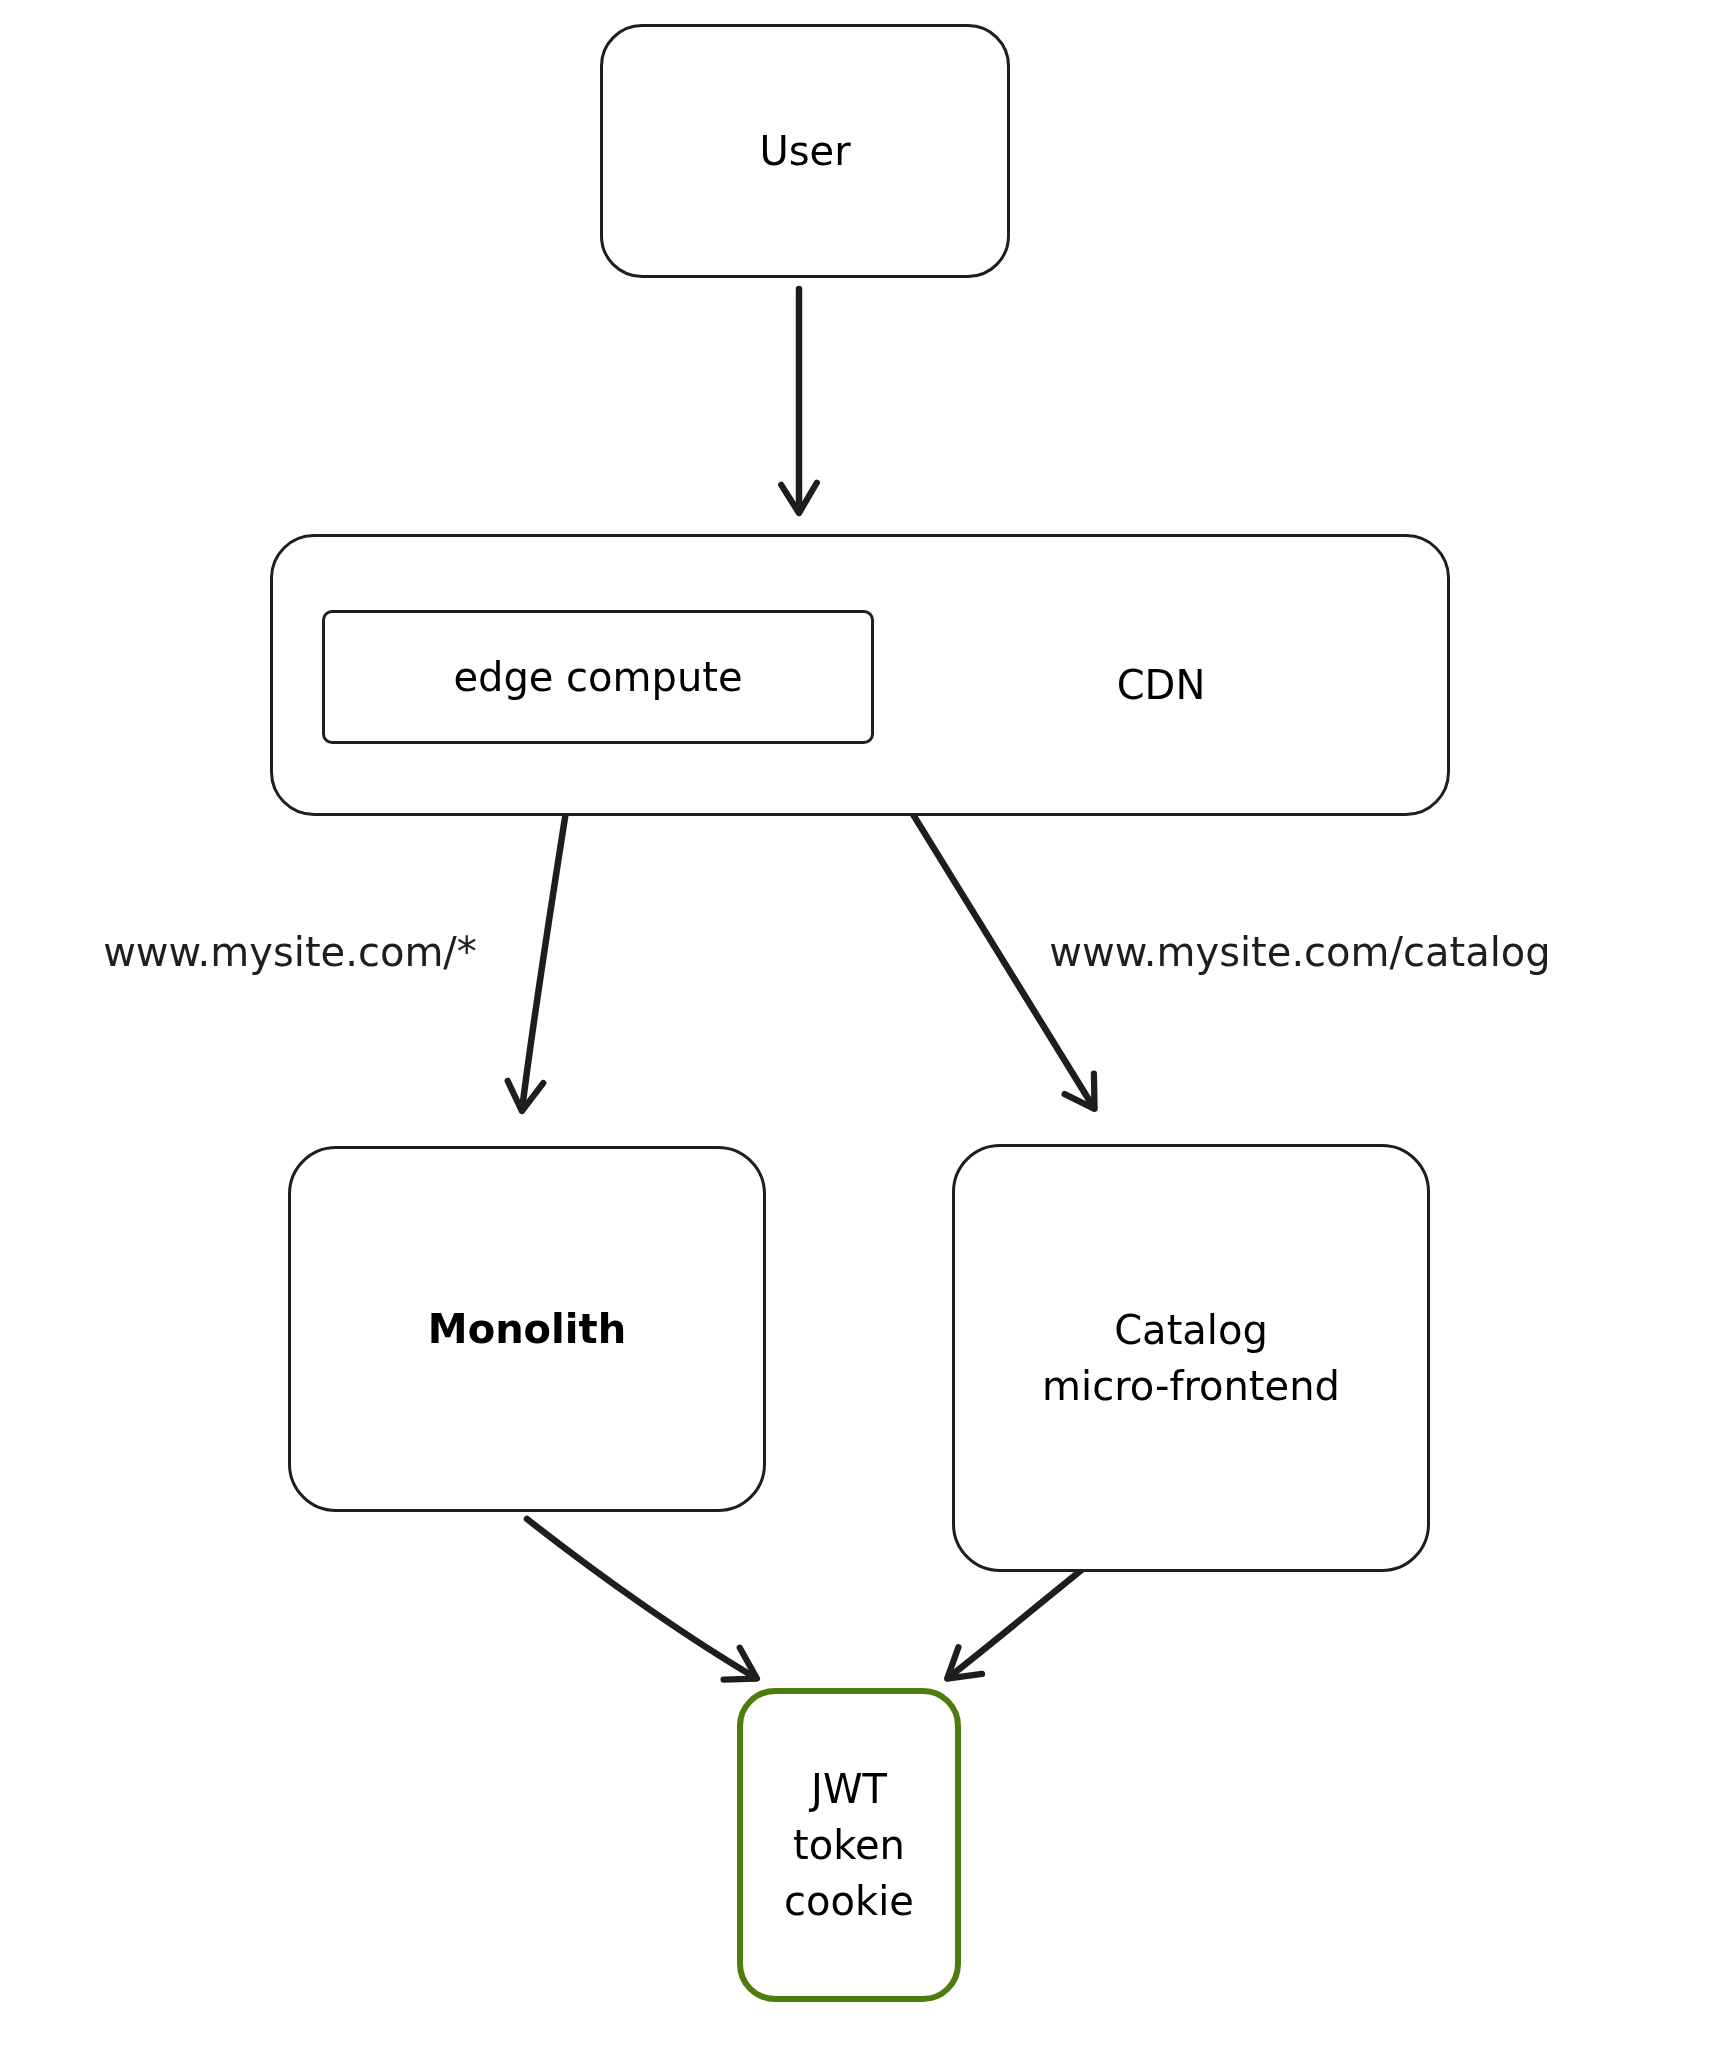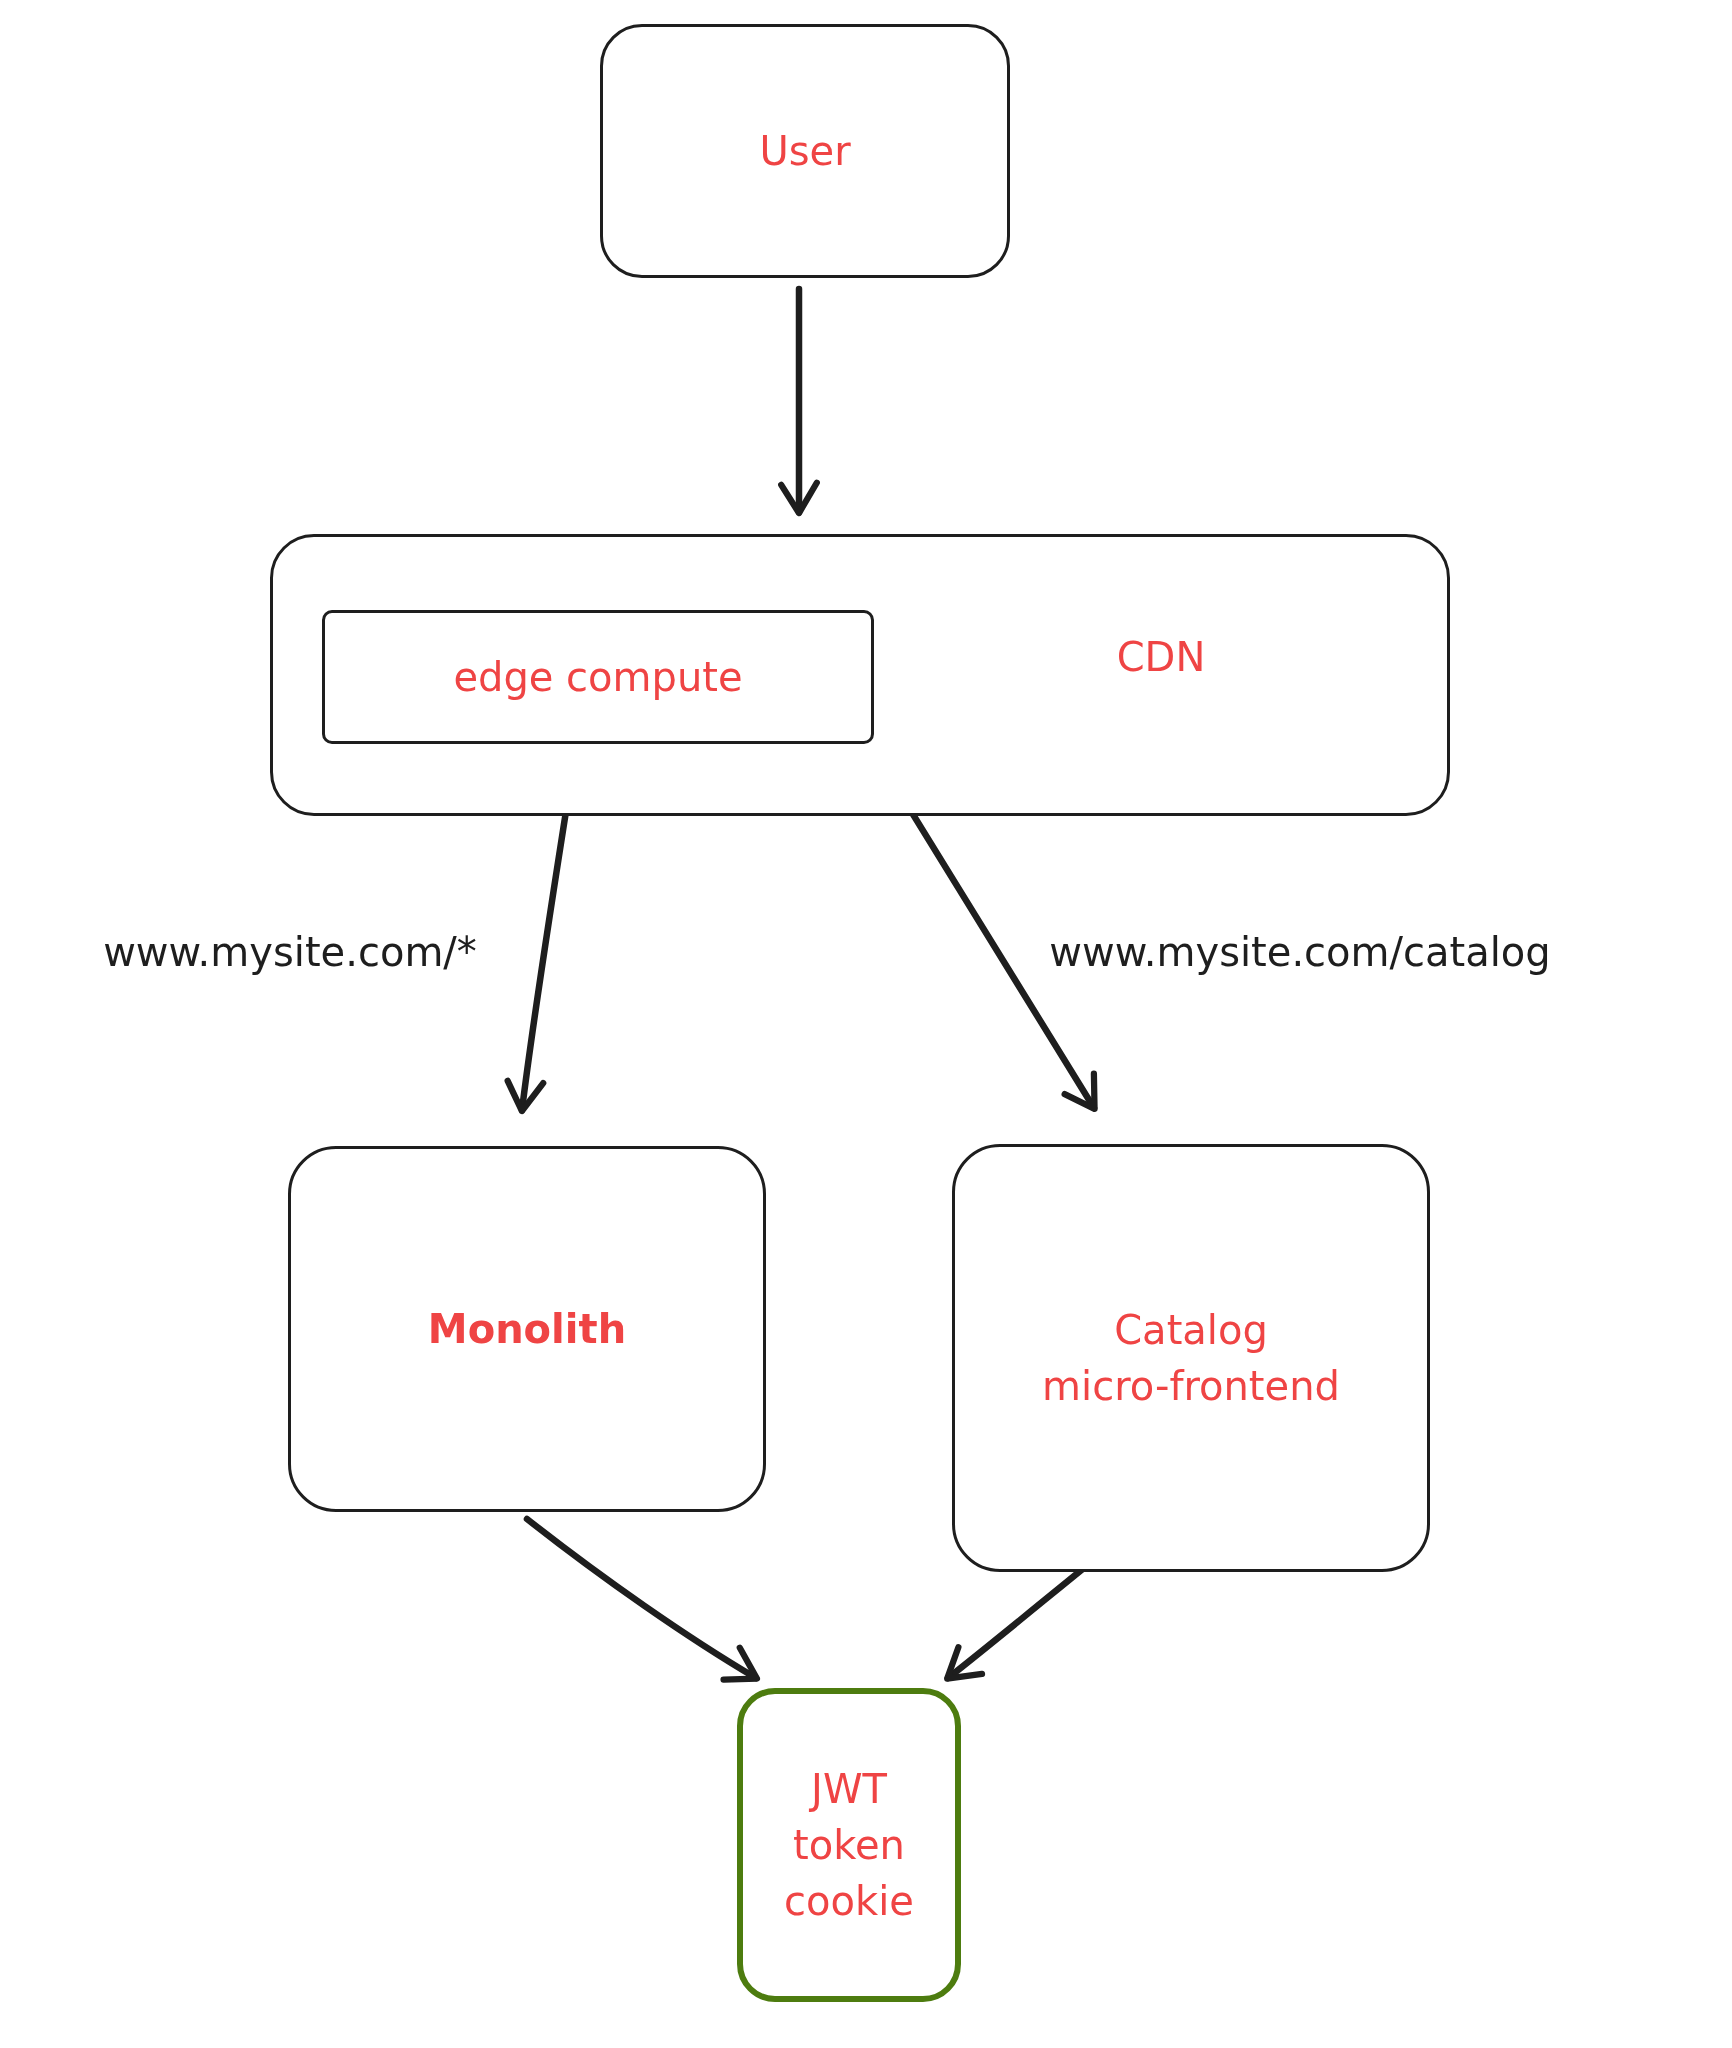--- a/index.html
+++ b/index.html
@@ -24,29 +24,29 @@
     display: flex;
     align-items: center;
     justify-content: center;
     flex-direction: column;
     box-sizing: border-box;
     text-align: center;
   }
   .node-label {
     font-size: 40px;
     line-height: 1.4;
-    color: #ef4444;
+    color: #000000;
     white-space: nowrap;
   }
   #user-box    { left: 600px; top: 24px;  width: 410px; height: 254px; }
   #cdn-box     { left: 270px; top: 534px; width: 1180px; height: 282px; border-radius: 44px; }
   #edge-box    { left: 322px; top: 610px; width: 552px; height: 134px; border-radius: 10px; }
   #cdn-label-wrap {
     position: absolute;
-    left: 874px; top: 590px; width: 574px; height: 134px;
+    left: 874px; top: 618px; width: 574px; height: 134px;
     display: flex; align-items: center; justify-content: center;
   }
   #monolith-box { left: 288px; top: 1146px; width: 478px; height: 366px; border-radius: 48px; font-weight: bold; }
   #catalog-box  { left: 952px; top: 1144px; width: 478px; height: 428px; border-radius: 48px; }
   #jwt-box      { left: 737px; top: 1688px; width: 224px; height: 314px; border: 6px solid #4d7c0f; border-radius: 38px; }
   .float-label {
     position: absolute;
     font-size: 40px;
     line-height: 1.5;
     text-align: center;

